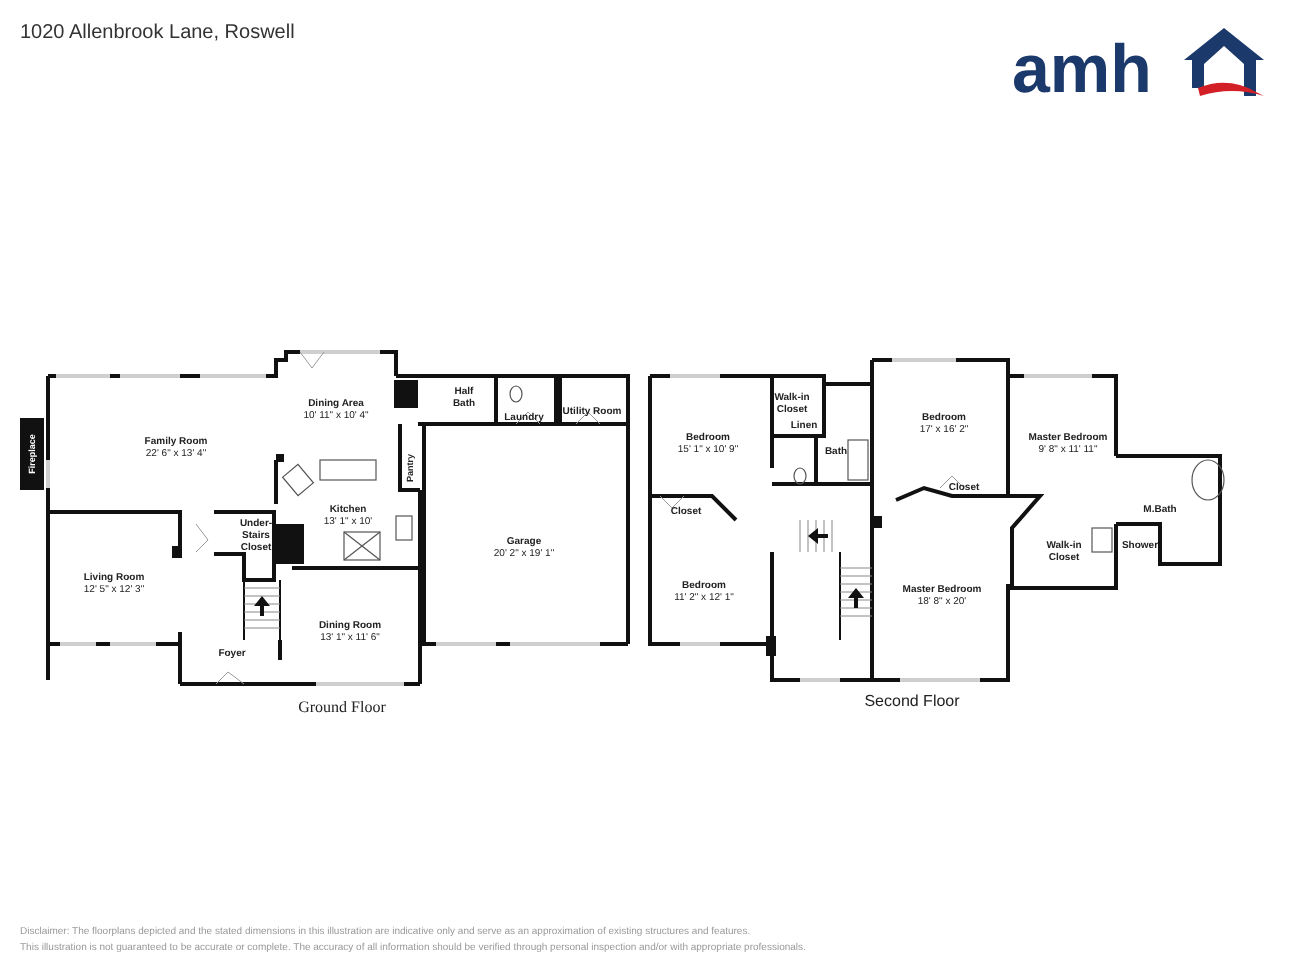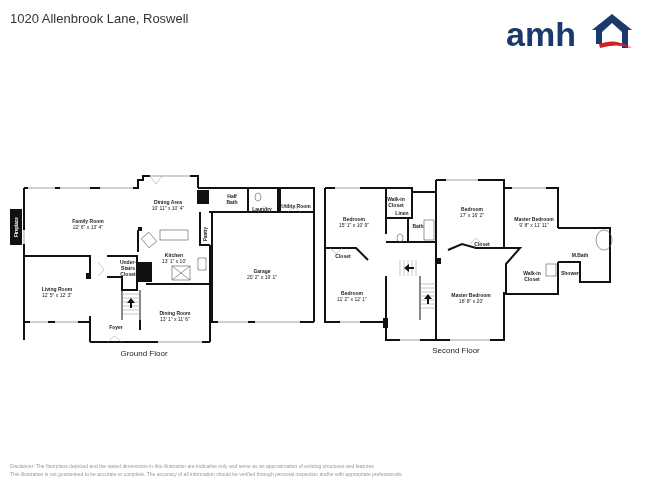--- a/index.html
+++ b/index.html
@@ -1,17 +1,17 @@
 <!DOCTYPE html>
 <html><head>
 <meta charset="utf-8">
 <style>
   html,body{margin:0;padding:0;background:#fff;}
   body{width:650px;height:488px;position:relative;overflow:hidden;font-family:"Liberation Sans",sans-serif;color:#222;}
-  .address{position:absolute;left:10px;top:11px;font-size:13px;color:#333;}
+  .address{position:absolute;left:10px;top:11px;font-size:10px;color:#333;}
   .logo{position:absolute;left:506px;top:10px;width:130px;height:42px;}
   .plan{position:absolute;left:0;top:0;width:650px;height:488px;}
   .room-label{position:absolute;font-size:5px;text-align:center;line-height:6px;color:#222;transform:translateX(-50%);white-space:nowrap;}
   .room-label .nm{font-weight:bold;display:block;}
   .room-label .dm{display:block;}
   .floor-title{position:absolute;font-size:8px;color:#222;transform:translateX(-50%);white-space:nowrap;}
   .fireplace{position:absolute;left:10px;top:209px;width:12px;height:36px;background:#111;}
   .fireplace span{position:absolute;left:50%;top:50%;transform:translate(-50%,-50%) rotate(-90deg);color:#fff;font-size:4.5px;white-space:nowrap;font-weight:bold;}
   .pantry{position:absolute;left:200px;top:224px;width:9px;height:20px;}
   .pantry span{position:absolute;left:50%;top:50%;transform:translate(-50%,-50%) rotate(-90deg);font-size:4.5px;white-space:nowrap;font-weight:bold;}
@@ -200,21 +200,21 @@
     <span class="nm">Garage</span>
     <span class="dm">20' 2" x 19' 1"</span>
   </div>
 <div class="room-label" style="left:175px;top:310px;">
     <span class="nm">Dining Room</span>
     <span class="dm">13' 1" x 11' 6"</span>
   </div>
 <div class="room-label" style="left:116px;top:324px;">
     <span class="nm">Foyer</span>
   </div>
-<div class="floor-title" style="left:144px;top:349px;">Ground Floor</div>
+<div class="floor-title" style="left:171px;top:349px;font-family:Liberation Serif, serif;">Ground Floor</div>
 
 <div class="room-label" style="left:354px;top:216px;">
     <span class="nm">Bedroom</span>
     <span class="dm">15' 1" x 10' 9"</span>
   </div>
 <div class="room-label" style="left:396px;top:196px;width:18px;white-space:normal;">
     <span class="nm">Walk-in Closet</span>
   </div>
 <div class="room-label" style="left:402px;top:210px;">
     <span class="nm">Linen</span>

